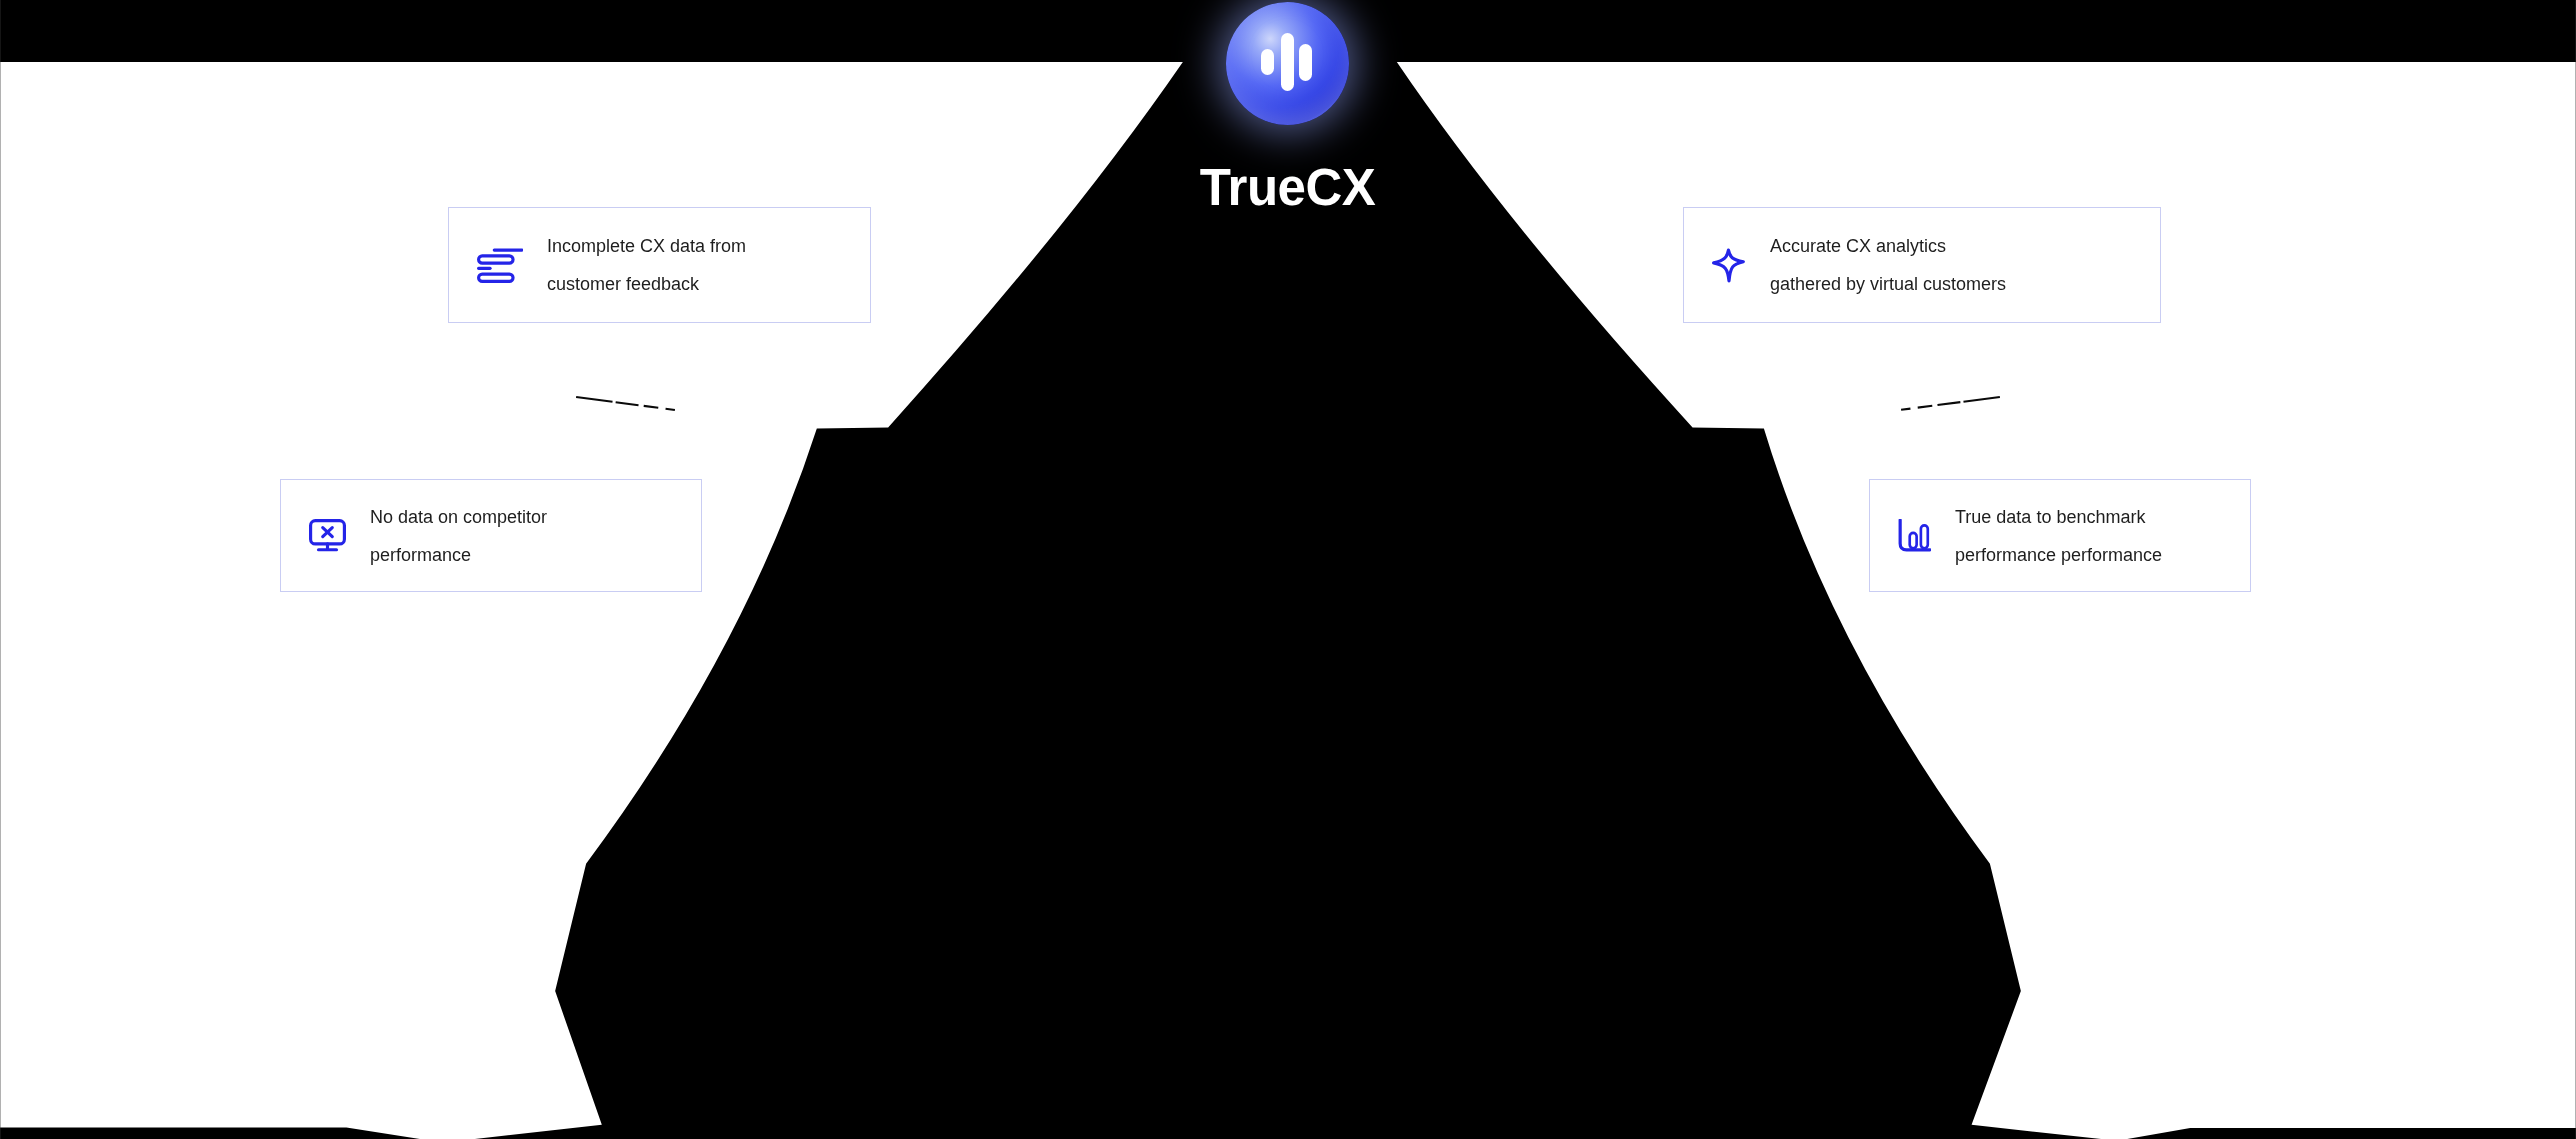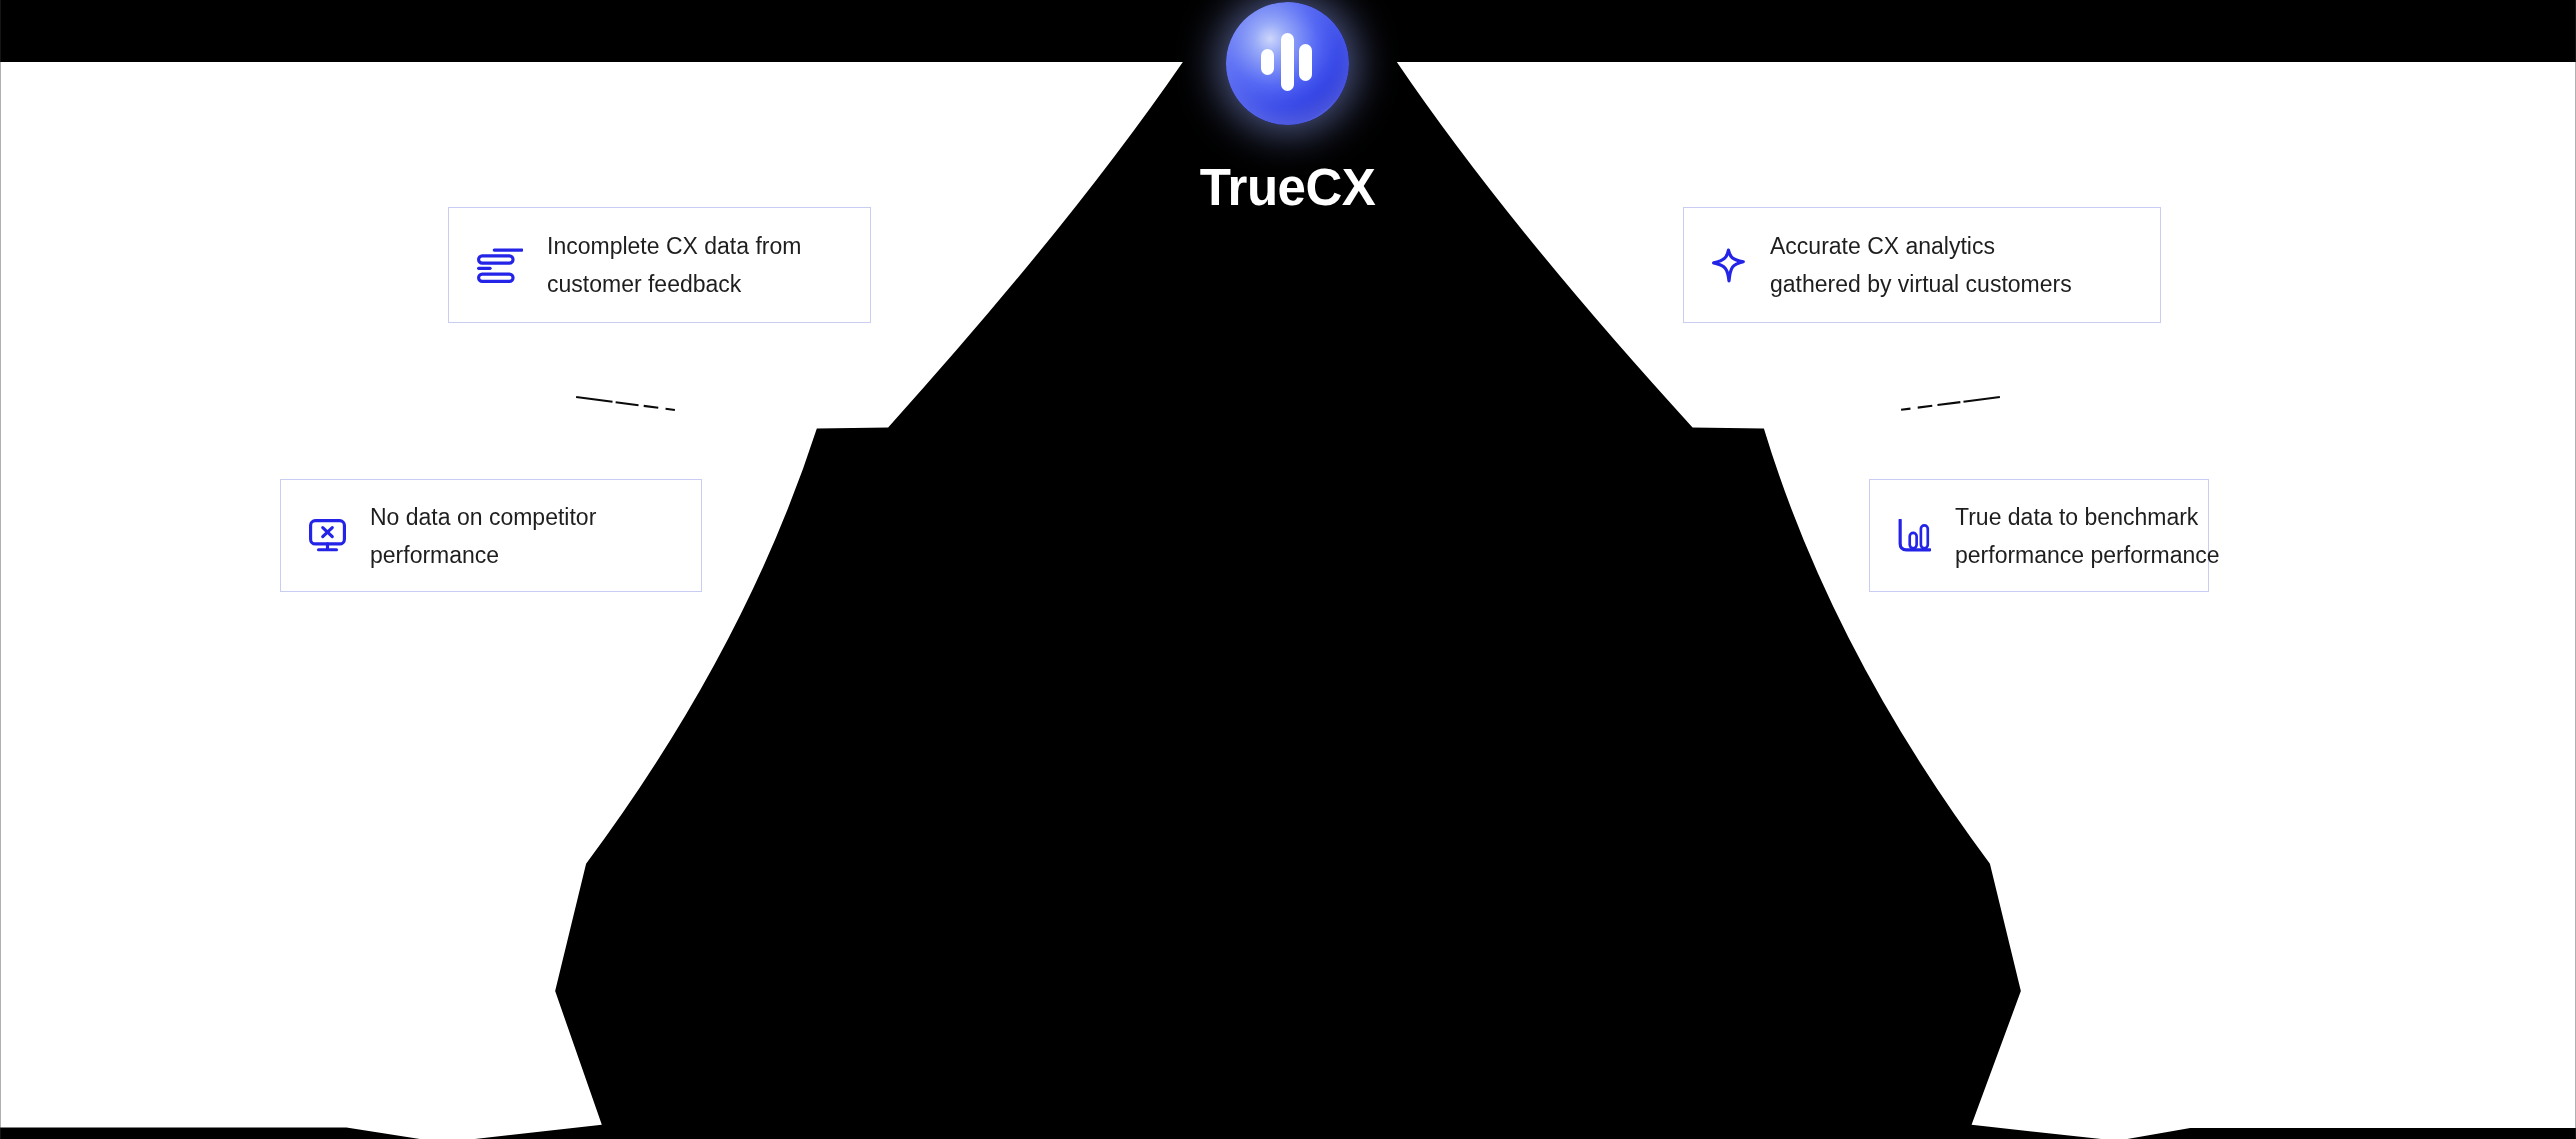--- a/index.html
+++ b/index.html
@@ -36,26 +36,26 @@
     text-align:center;color:var(--title-text);
     font-size:51px;font-weight:700;letter-spacing:-0.5px;line-height:1.05;
   }
   
   .card{
     position:absolute;box-sizing:border-box;
     background:#ffffff;border:1.6px solid var(--card-border);
     display:flex;align-items:center;gap:24px;padding-left:28px;padding-right:10.5px;
   }
   .card .icon{flex:0 0 auto;display:block;}
-  .card .txt{font-size:23px;line-height:38px;color:var(--body-text);white-space:nowrap;}
+  .card .txt{font-size:18px;line-height:38px;color:var(--body-text);white-space:nowrap;}
   .card .txt span{display:block;}
   .card.tl{left:448px;top:207px;width:423px;height:116px;}
   .card.tr{left:1683px;top:207px;width:478px;height:116px;}
   .card.bl{left:280px;top:479px;width:422px;height:113px;}
-  .card.br{left:1869px;top:479px;width:340px;height:113px;}
+  .card.br{left:1869px;top:479px;width:382px;height:113px;}
   .icon *{stroke:var(--accent);}
 </style>
 </head>
 <body>
 
 <div class="stage">
 
   <svg class="bg-svg" viewBox="0 0 4911 2172" width="2576" height="1139" aria-hidden="true">
     <rect x="0" y="0" width="4911" height="2172" fill="#000000"></rect>
     <path d="M0,118 L2255,118 Q2040,430 1693,815 L1557,817 Q1420,1240 1117,1647

